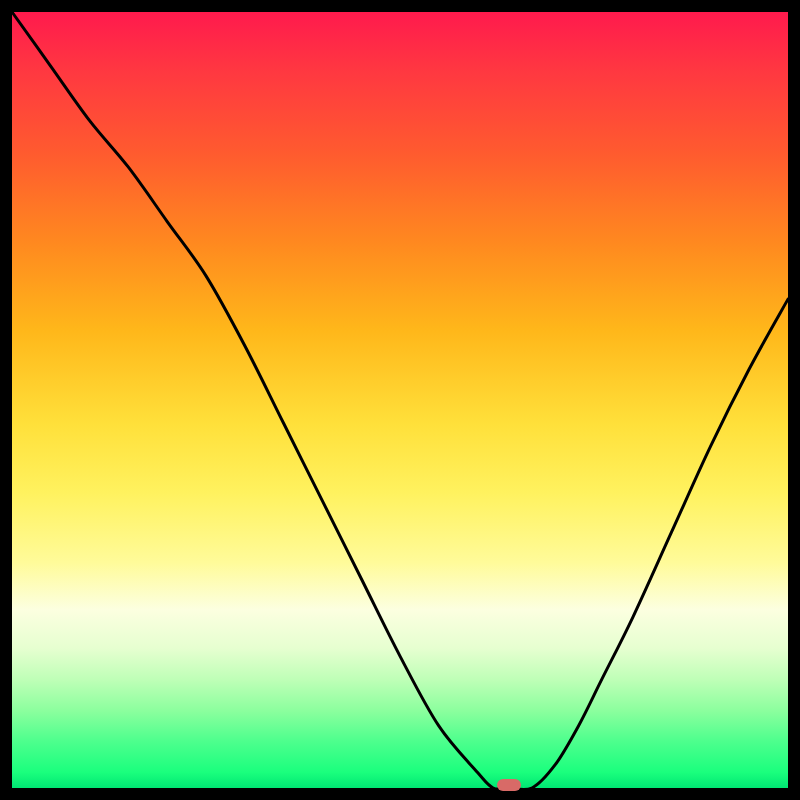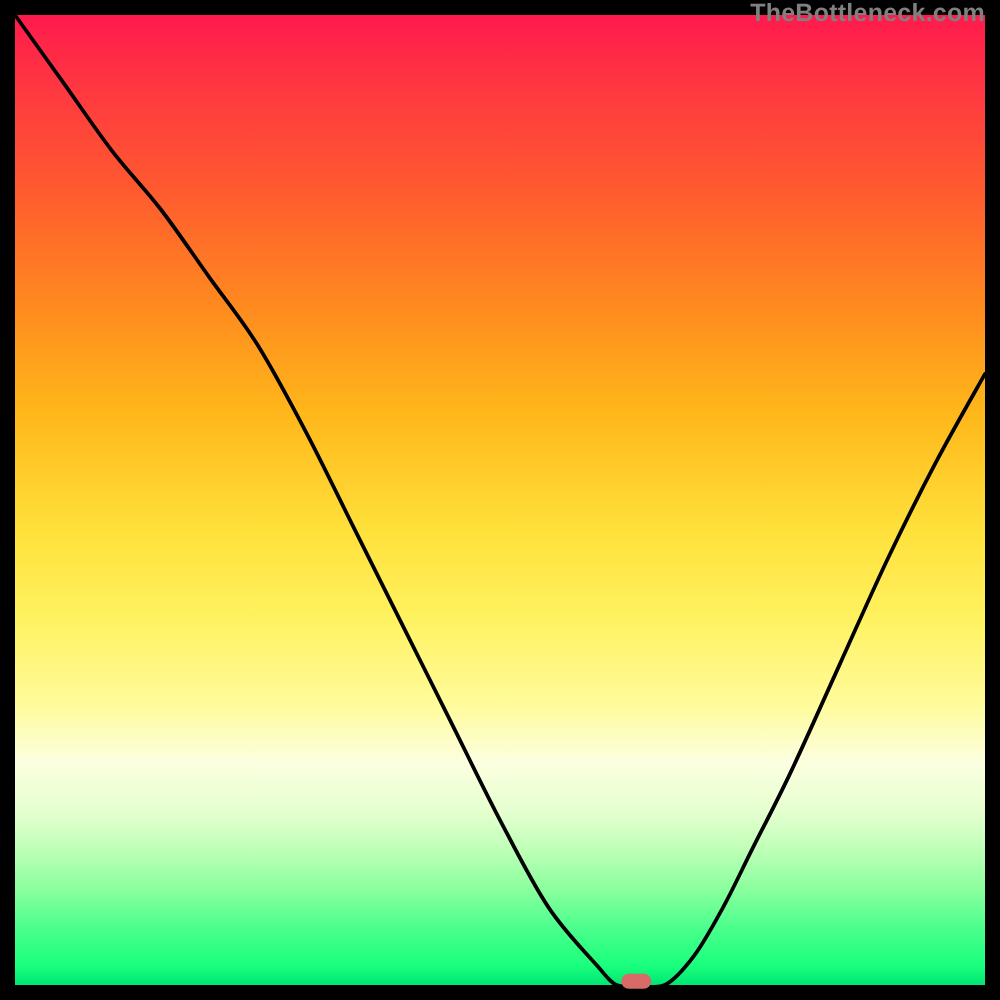--- a/index.html
+++ b/index.html
@@ -66,20 +66,19 @@
     border-radius: 6px;
     background: #d86a67;
   }
 </style>
 </head>
 <body>
 
 <div class="frame">
   <div class="plot-bg"></div>
 
-  <div class="watermark">TheBottleneck.com</div>
 
   <svg class="curve" viewBox="0 0 800 800" preserveAspectRatio="none">
     <path d="M 12.00 12.00 C 18.47 21.05, 37.87 48.21, 50.80 66.32 C 63.73 84.43, 76.67 103.83, 89.60 120.64 C 102.53 137.45, 115.47 150.39, 128.40 167.20 C 141.33 184.01, 154.27 203.41, 167.20 221.52 C 180.13 239.63, 193.07 255.15, 206.00 275.84 C 218.93 296.53, 231.87 321.11, 244.80 345.68 C 257.73 370.25, 270.67 397.41, 283.60 423.28 C 296.53 449.15, 309.47 475.01, 322.40 500.88 C 335.33 526.75, 348.27 552.61, 361.20 578.48 C 374.13 604.35, 387.07 631.51, 400.00 656.08 C 412.93 680.65, 425.87 706.52, 438.80 725.92 C 451.73 745.32, 468.55 762.13, 477.60 772.48 C 486.65 782.83, 487.95 785.41, 493.12 788.00 C 498.29 790.59, 502.17 788.00, 508.64 788.00 C 515.11 788.00, 524.16 791.88, 531.92 788.00 C 539.68 784.12, 547.44 775.07, 555.20 764.72 C 562.96 754.37, 570.72 740.15, 578.48 725.92 C 586.24 711.69, 592.71 697.47, 601.76 679.36 C 610.81 661.25, 621.16 641.85, 632.80 617.28 C 644.44 592.71, 658.67 560.37, 671.60 531.92 C 684.53 503.47, 697.47 473.72, 710.40 446.56 C 723.33 419.40, 736.27 393.53, 749.20 368.96 C 762.13 344.39, 781.53 310.76, 788.00 299.12" fill="none" stroke="#000000" stroke-width="3" stroke-linecap="round" stroke-linejoin="round"></path>
   </svg>
 
   <div class="marker" style="left: 496.64px; top: 779px; background: rgb(216, 106, 103);"></div>
 </div>
 
 </body></html>

